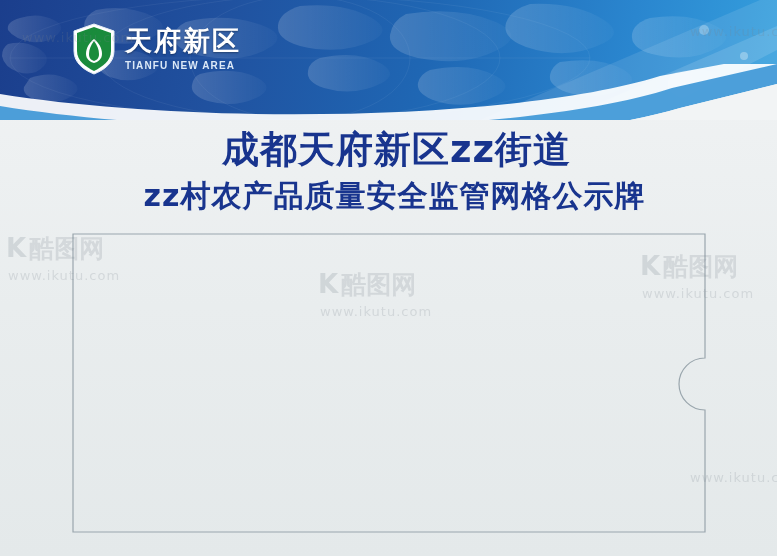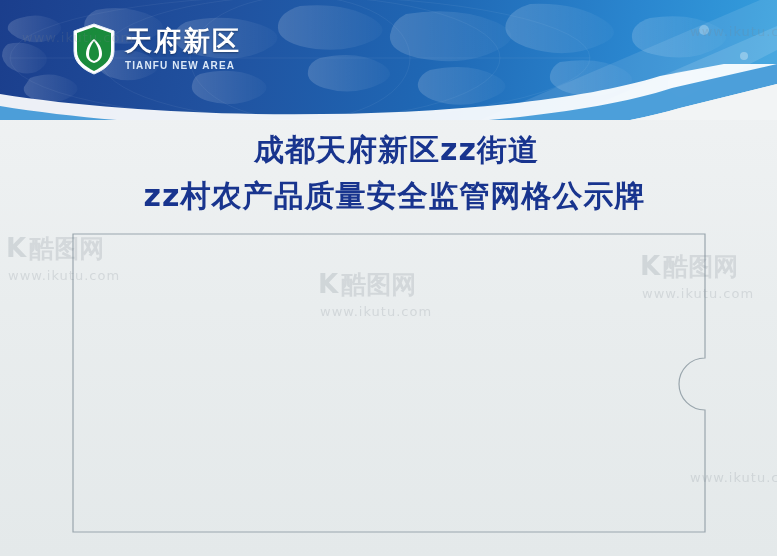--- a/index.html
+++ b/index.html
@@ -54,21 +54,21 @@
 
   
   .title-block{
     position:absolute;left:0;top:128px;width:777px;text-align:center;
   }
   .title-line{
     color:#18348e;font-weight:bold;
     font-family:"DejaVu Sans","Liberation Sans",sans-serif;
     letter-spacing:1px;
   }
-  .title-line1{font-size:30px;line-height:44px;padding-left:16px;}
+  .title-line1{font-size:37px;line-height:44px;padding-left:16px;}
   .title-line2{font-size:30px;line-height:48px;padding-left:12px;}
 
   
   .frame{
     position:absolute;left:72px;top:233px;width:634px;height:300px;
   }
   .frame svg{display:block;}
 
   
   .wm{

